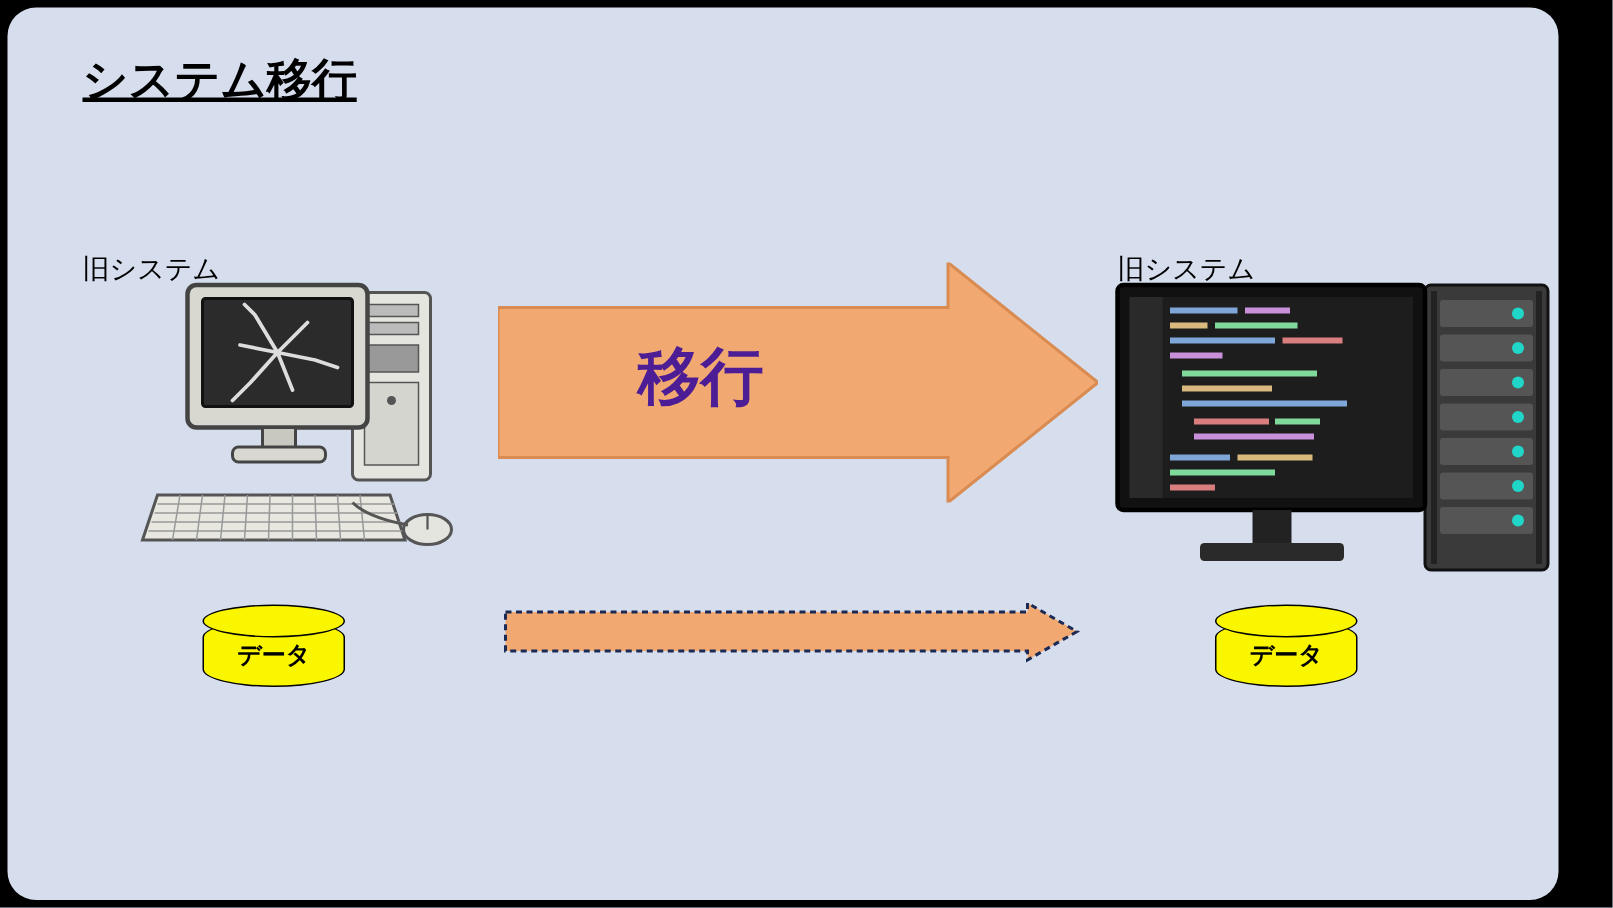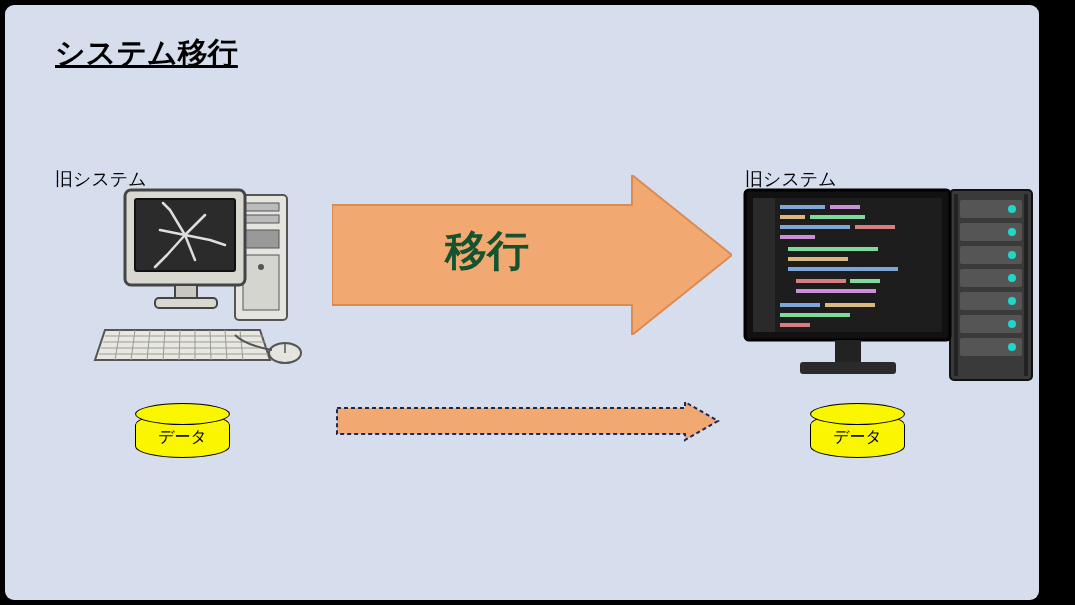--- a/index.html
+++ b/index.html
@@ -8,21 +8,21 @@
     height: 605px;
     background: #000;
     font-family: "Meiryo", "Hiragino Sans", sans-serif;
     position: relative;
   }
   .panel {
     position: absolute;
     top: 5px; left: 5px;
     width: 1034px; height: 595px;
     background: #d6deee;
-    border-radius: 9px;
+    border-radius: 19px;
   }
   .title {
     position: absolute;
     top: 28px; left: 50px;
     font-size: 30px;
     font-weight: bold;
     text-decoration: underline;
     color: #000;
   }
   .label {
@@ -39,21 +39,21 @@
     width: 230px; height: 200px;
   }
   .new-system {
     position: absolute;
     top: 180px; left: 735px;
     width: 300px; height: 200px;
   }
 
   .db {
     position: absolute;
-    width: 95px; height: 60px;
+    width: 95px; height: 60px; font-weight: bold;
   }
   .db-old { top: 398px; left: 130px; }
   .db-new { top: 398px; left: 805px; }
   .db-body {
     width: 95px; height: 45px;
     background: #faf600;
     border: 1.5px solid #000;
     border-radius: 48px / 12px;
     position: absolute; top: 10px;
   }
@@ -72,24 +72,24 @@
     color: #000;
   }
 
   .big-arrow-wrap {
     position: absolute;
     top: 170px; left: 327px;
     width: 400px; height: 160px;
   }
   .big-arrow-text {
     position: absolute;
-    top: 218px; left: 440px;
+    top: 218px; left: 420px;
     font-size: 42px;
     font-weight: bold;
-    color: #14532d;
+    color: #4c1d95;
   }
 
   .small-arrow-wrap {
     position: absolute;
     top: 395px; left: 330px;
     width: 385px; height: 42px;
   }
   .data-mig-label {
     position: absolute;
     top: 438px; left: 330px;

